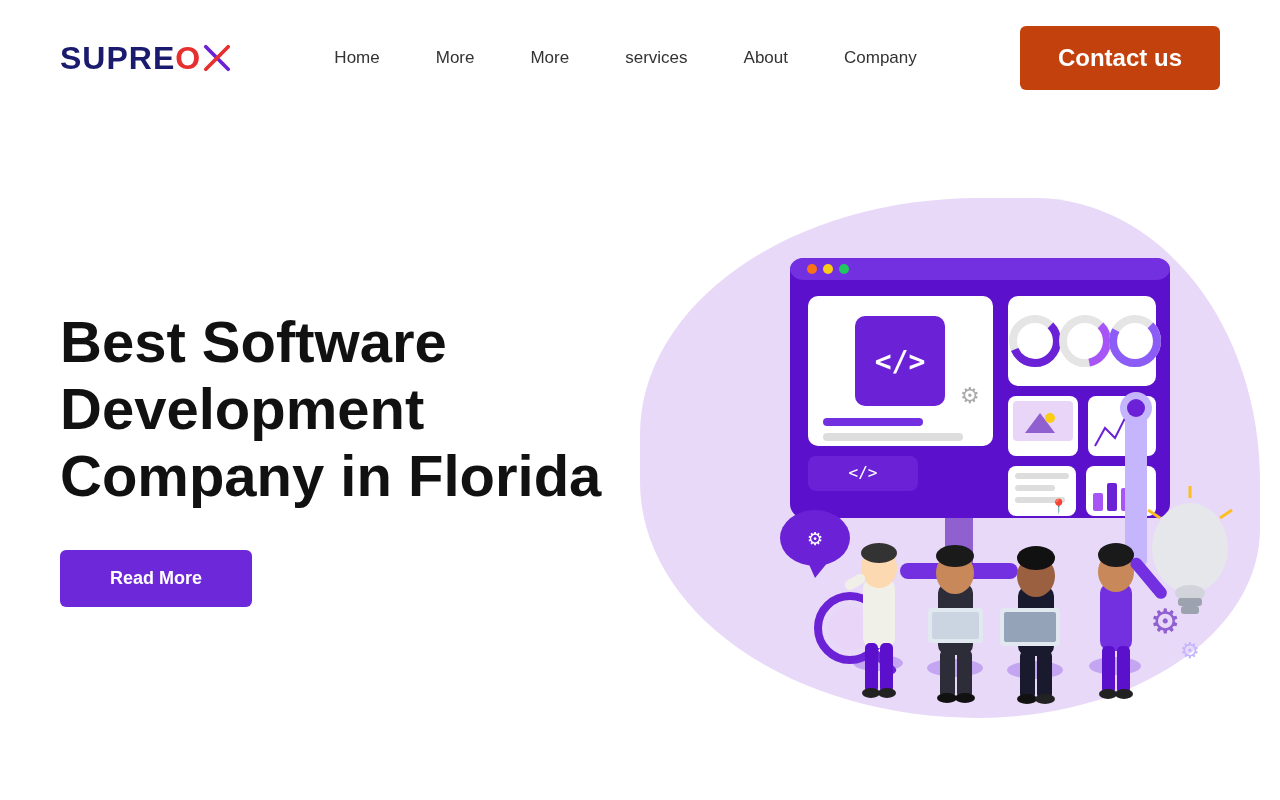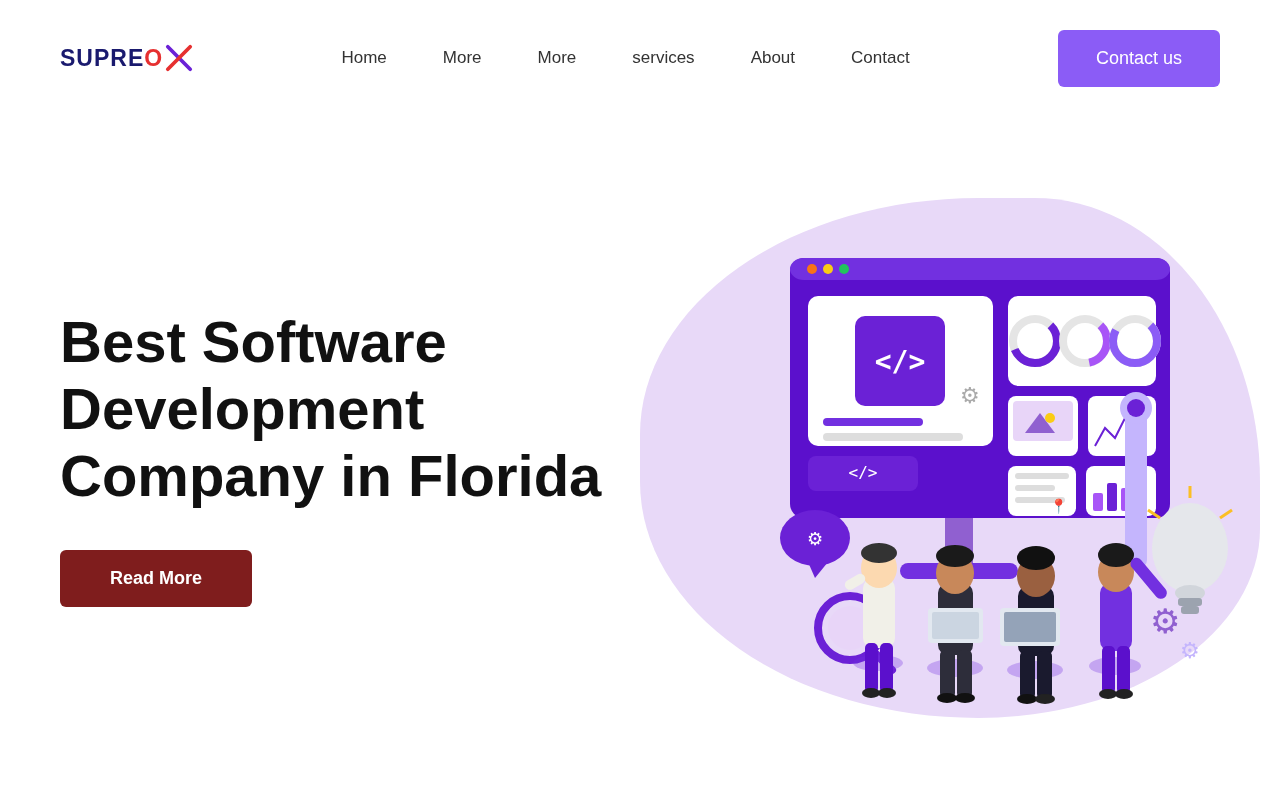--- a/index.html
+++ b/index.html
@@ -15,21 +15,21 @@
       position: relative;
       z-index: 10;
     }
 
     .logo-area {
       display: flex;
       align-items: center;
     }
 
     .logo-text {
-      font-size: 23px;
+      font-size: 32px;
       font-weight: 800;
       letter-spacing: 1px;
     }
     .logo-supreo { color: #1a1a6e; }
     .logo-x-svg {
       width: 28px;
       height: 28px;
       margin-left: 2px;
       vertical-align: middle;
     }
@@ -41,27 +41,27 @@
     }
 
     nav a {
       text-decoration: none;
       color: #333;
       font-size: 17px;
       font-weight: 500;
     }
 
     .contact-btn {
-      background: #8b5cf6;
+      background: #c2410c;
       color: #fff;
       border: none;
       border-radius: 6px;
       padding: 18px 38px;
-      font-size: 18px;
-      font-weight: 400;
+      font-size: 24px;
+      font-weight: 700;
       cursor: pointer;
       white-space: nowrap;
     }
 
     
     .hero {
       display: flex;
       align-items: center;
       padding: 0 60px;
       height: calc(800px - 116px);
@@ -76,21 +76,21 @@
 
     .hero-title {
       font-size: 58px;
       font-weight: 900;
       color: #111;
       line-height: 1.15;
       margin-bottom: 40px;
     }
 
     .read-more-btn {
-      background: #7f1d1d;
+      background: #6d28d9;
       color: #fff;
       border: none;
       border-radius: 6px;
       padding: 18px 50px;
       font-size: 18px;
       font-weight: 600;
       cursor: pointer;
     }
 
     
@@ -138,21 +138,21 @@
       <line x1="27" y1="3" x2="3" y2="27" stroke="#e63030" stroke-width="4" stroke-linecap="round"></line>
     </svg>
   </div>
 
   <nav>
     <a href="#">Home</a>
     <a href="#">More</a>
     <a href="#">More</a>
     <a href="#">services</a>
     <a href="#">About</a>
-    <a href="#">Contact</a>
+    <a href="#">Company</a>
   </nav>
 
   <button class="contact-btn">Contact us</button>
 </header>
 
 <section class="hero">
   <div class="hero-left">
     <h1 class="hero-title">Best Software Development Company in Florida</h1>
     <button class="read-more-btn">Read More</button>
   </div>

